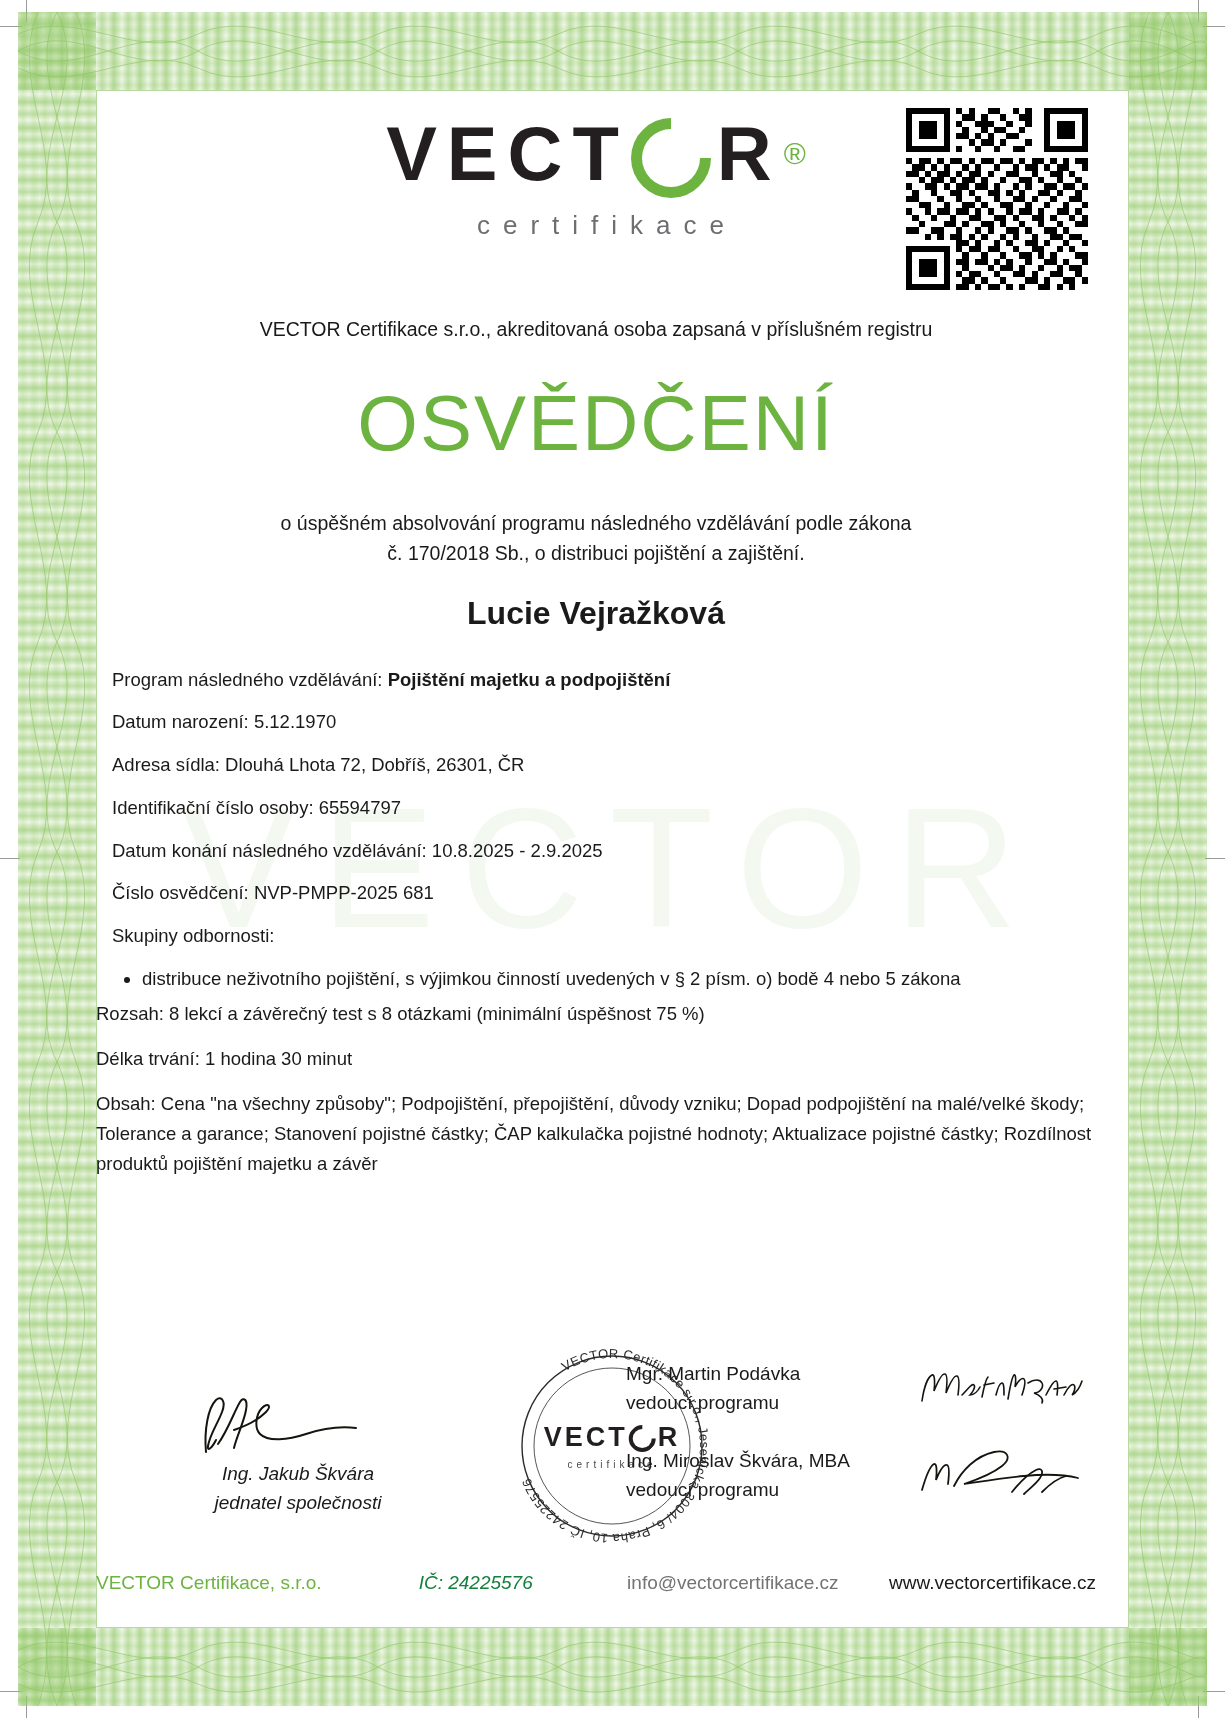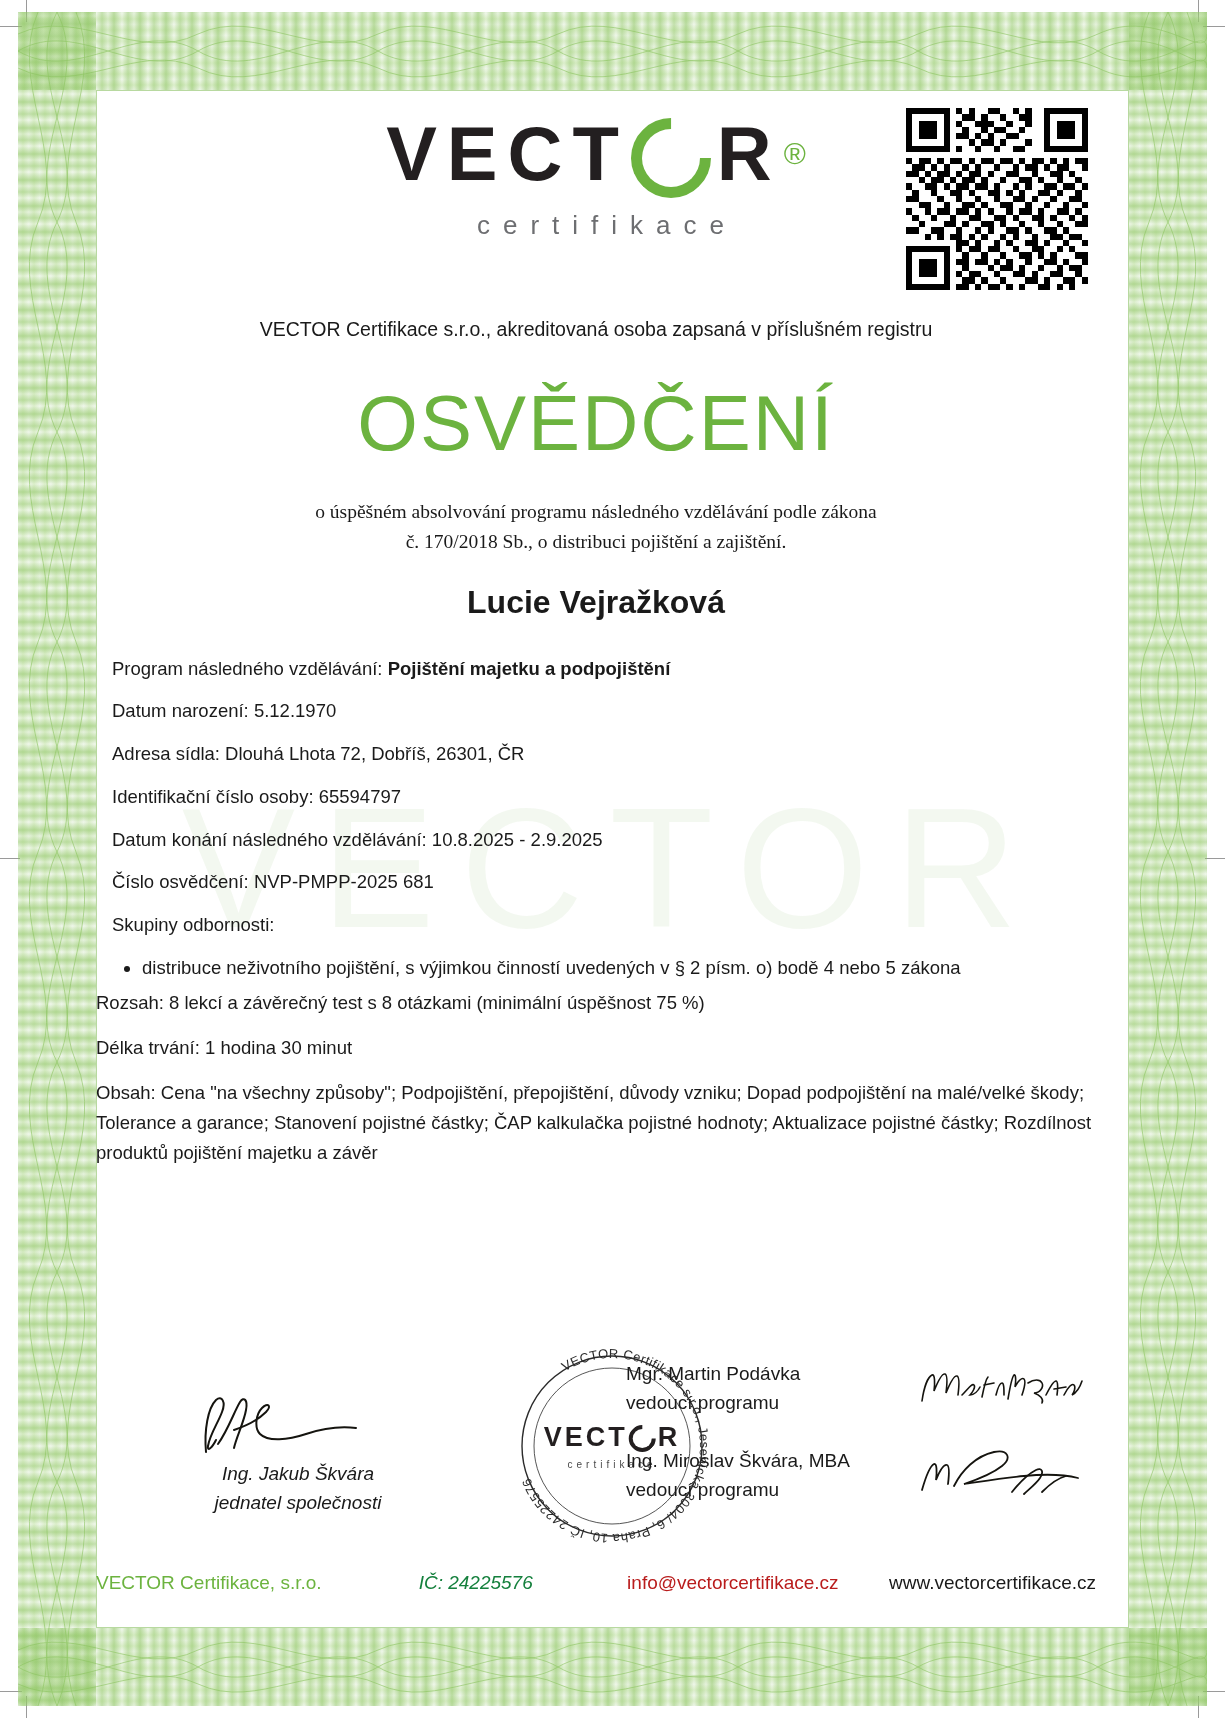--- a/index.html
+++ b/index.html
@@ -170,29 +170,28 @@
     line-height: 1.55;
     color: #1a1a1a;
     margin-top: 8px;
   }
 
   .title {
     text-align: center;
     font-size: 78px;
     color: #6cb33f;
     letter-spacing: 2px;
-    margin: 34px 0 28px;
+    margin: 34px 0 39px;
     font-weight: 400;
   }
 
   .subtitle {
     text-align: center;
     font-size: 19.5px;
     line-height: 1.55;
-    font-family: Liberation Serif, serif;
   }
 
   .holder {
     text-align: center;
     font-size: 32px;
     font-weight: 700;
     margin: 26px 0 34px;
   }
 
   .detail {
@@ -314,21 +313,21 @@
     position: absolute;
     left: 96px;
     top: 1572px;
     width: 1012px;
     display: flex;
     align-items: center;
     font-size: 19px;
   }
   .f-company { color: #6cb33f; width: 300px; }
   .f-ico { width: 210px; text-align: left; padding-left: 42px; color: #15803d; font-style: italic; }
-  .f-mail { color: #b91c1c; width: 280px; text-align: left; padding-left: 12px;}
+  .f-mail { color: #737373; width: 280px; text-align: left; padding-left: 12px;}
   .f-web { color: #1a1a1a; flex: 1; text-align: right; padding-right: 12px;}
 </style>
 </head>
 <body>
 
 <div class="page">
 
   <div class="crop" style="left:0;top:26px;width:22px;height:1px;"></div>
   <div class="crop" style="left:26px;top:0;width:1px;height:22px;"></div>
   <div class="crop" style="right:0;top:26px;width:22px;height:1px;"></div>

